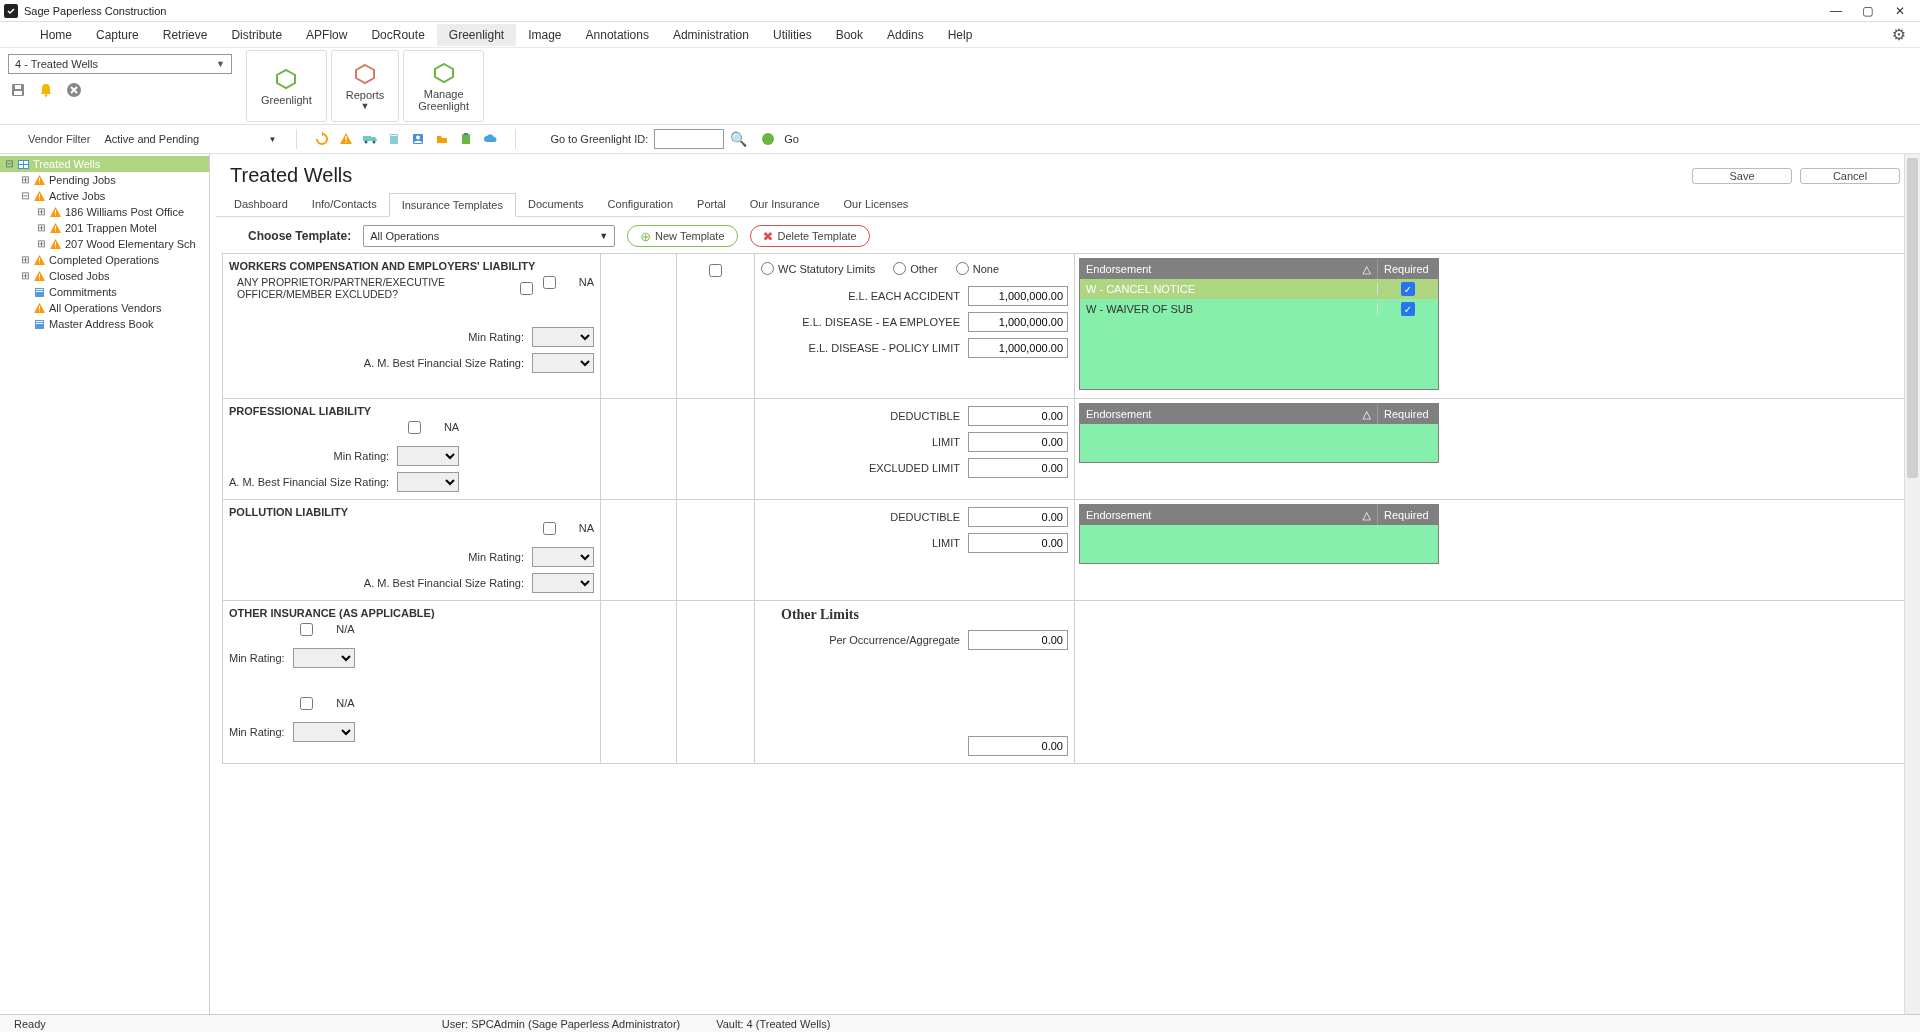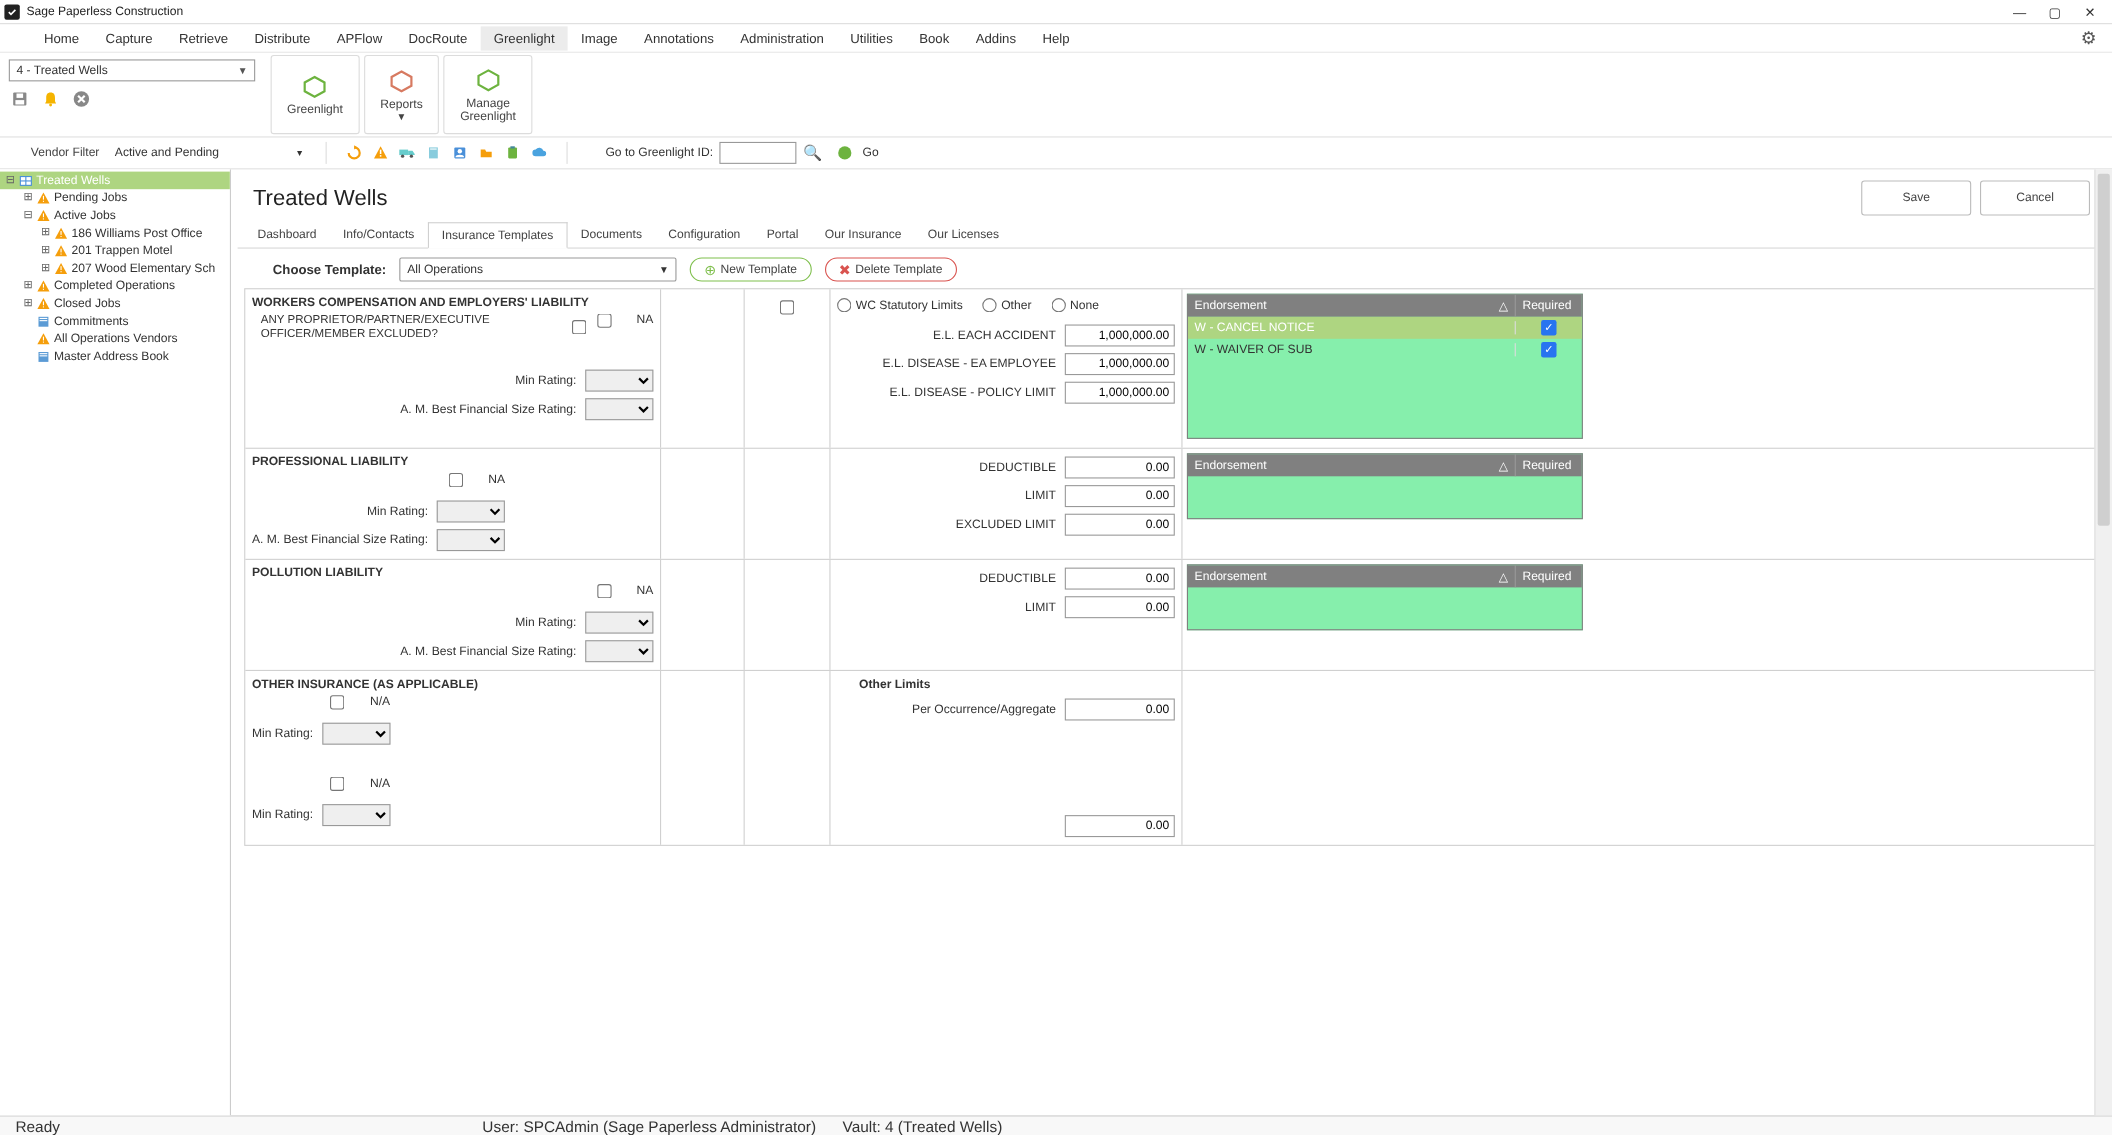--- a/index.html
+++ b/index.html
@@ -51,21 +51,21 @@
 .tree-node .nlabel { padding-left:2px; }
 .tree-node.sel { background:#aed581; color:#fff; }
 .tree-node.sel .nlabel { color:#fff; }
 .lvl1 { padding-left: 20px; }
 .lvl2 { padding-left: 36px; }
 
 .content { flex:1; display:flex; flex-direction:column; position:relative; }
 .content-header { display:flex; align-items:center; justify-content:space-between; padding:10px 20px 6px 20px; }
 .page-title { font-size:20px; font-weight:400; color:#222; }
 .hdr-btns { display:flex; gap:8px; }
-.btn { min-width:100px; height:32px; border:1px solid #bbb; background:#fff; border-radius:3px; font-size:11px; cursor:pointer; display:flex; align-items:center; justify-content:center; color:#444;}
+.btn { min-width:100px; height:16px; border:1px solid #bbb; background:#fff; border-radius:3px; font-size:11px; cursor:pointer; display:flex; align-items:center; justify-content:center; color:#444;}
 
 .subtabs { display:flex; border-bottom:1px solid #d8d8d8; padding:0 6px; margin:0 6px;}
 .subtab { padding:5px 12px; font-size:11px; color:#444; cursor:pointer; }
 .subtab.active { background:#fff; border:1px solid #d0d0d0; border-bottom:1px solid #fff; margin-bottom:-1px; }
 
 .form-area { flex:1; overflow:auto; padding:8px 12px 8px 12px; position:relative; }
 .choose-row { display:flex; align-items:center; gap:12px; margin-bottom:6px; padding-left:26px;}
 .choose-row .clabel { font-size:12px; font-weight:bold; }
 .choose-row .csel { width:252px; height:22px; border:1px solid #999; border-radius:2px; font-size:11px; padding:0 6px; display:flex; align-items:center; justify-content:space-between; cursor:pointer;}
 .pill-btn { height:22px; border:1px solid #7fbf4d; border-radius:11px; padding:0 12px; display:flex; align-items:center; gap:4px; font-size:11px; cursor:pointer; color:#444; background:#fff;}
@@ -101,21 +101,21 @@
 .endorse-body { min-height:38px; }
 .endorse-line { display:flex; height:20px; align-items:center; font-size:11px; }
 .endorse-line .el1 { flex:1; padding:0 6px; border-right:1px solid #ddd;}
 .endorse-line .el2 { width:60px; text-align:center; }
 .endorse-line.sel { background:#aed581; color:#fff; }
 .bluechk { width:14px; height:14px; background:#2874f0; border-radius:2px; display:inline-flex; align-items:center; justify-content:center; color:#fff; font-size:10px;}
 
 .scrollbar-fake { position:absolute; right:0; top:0; bottom:0; width:16px; background:#f0f0f0; border-left:1px solid #ddd;}
 .scrollbar-fake .thumb { position:absolute; left:2px; right:2px; top:4px; height:320px; background:#cfcfcf; border-radius:2px;}
 
-.statusbar { height:18px; border-top:1px solid #ccc; background:#f8f8f8; display:flex; align-items:center; font-size:14px; color:#333; padding:0 8px; gap:12px;}
+.statusbar { height:18px; border-top:1px solid #ccc; background:#f8f8f8; display:flex; align-items:center; font-size:11px; color:#333; padding:0 8px; gap:24px;}
 .statusbar .sseg { padding:0 6px; }
 .statusbar .sseg.user { margin-left: 360px;}
 
 input[type=checkbox]{ cursor:pointer; width:13px; height:13px;}
 input[type=radio]{ cursor:pointer;}
 </style>
 </head>
 <body>
 
 <div class="titlebar">
@@ -634,21 +634,21 @@
                  <div class="field-line">
                     <span class="flabel">Min  Rating:</span>
                     <select class="ddl"></select>
                   </div>
                </div>
             </div>
           </div>
           <div class="ins-cell c2"></div>
           <div class="ins-cell c3"></div>
           <div class="ins-cell c4">
-            <div style="font-size:11px; font-weight:bold; padding:2px 0 4px 20px;">Other Limits</div>
+            <div style="font-size:14px; font-weight:bold; padding:2px 0 4px 20px;font-family:Liberation Serif, serif;">Other Limits</div>
             <div class="amount-row">
                 <span>Per Occurrence/Aggregate</span>
                 <input class="num-input" value="0.00" style="">
               </div>
             <div style="height:80px;"></div>
             <div class="amount-row">
                 <input class="num-input" value="0.00" style="">
               </div>
           </div>
           <div class="ins-cell c5"></div>

